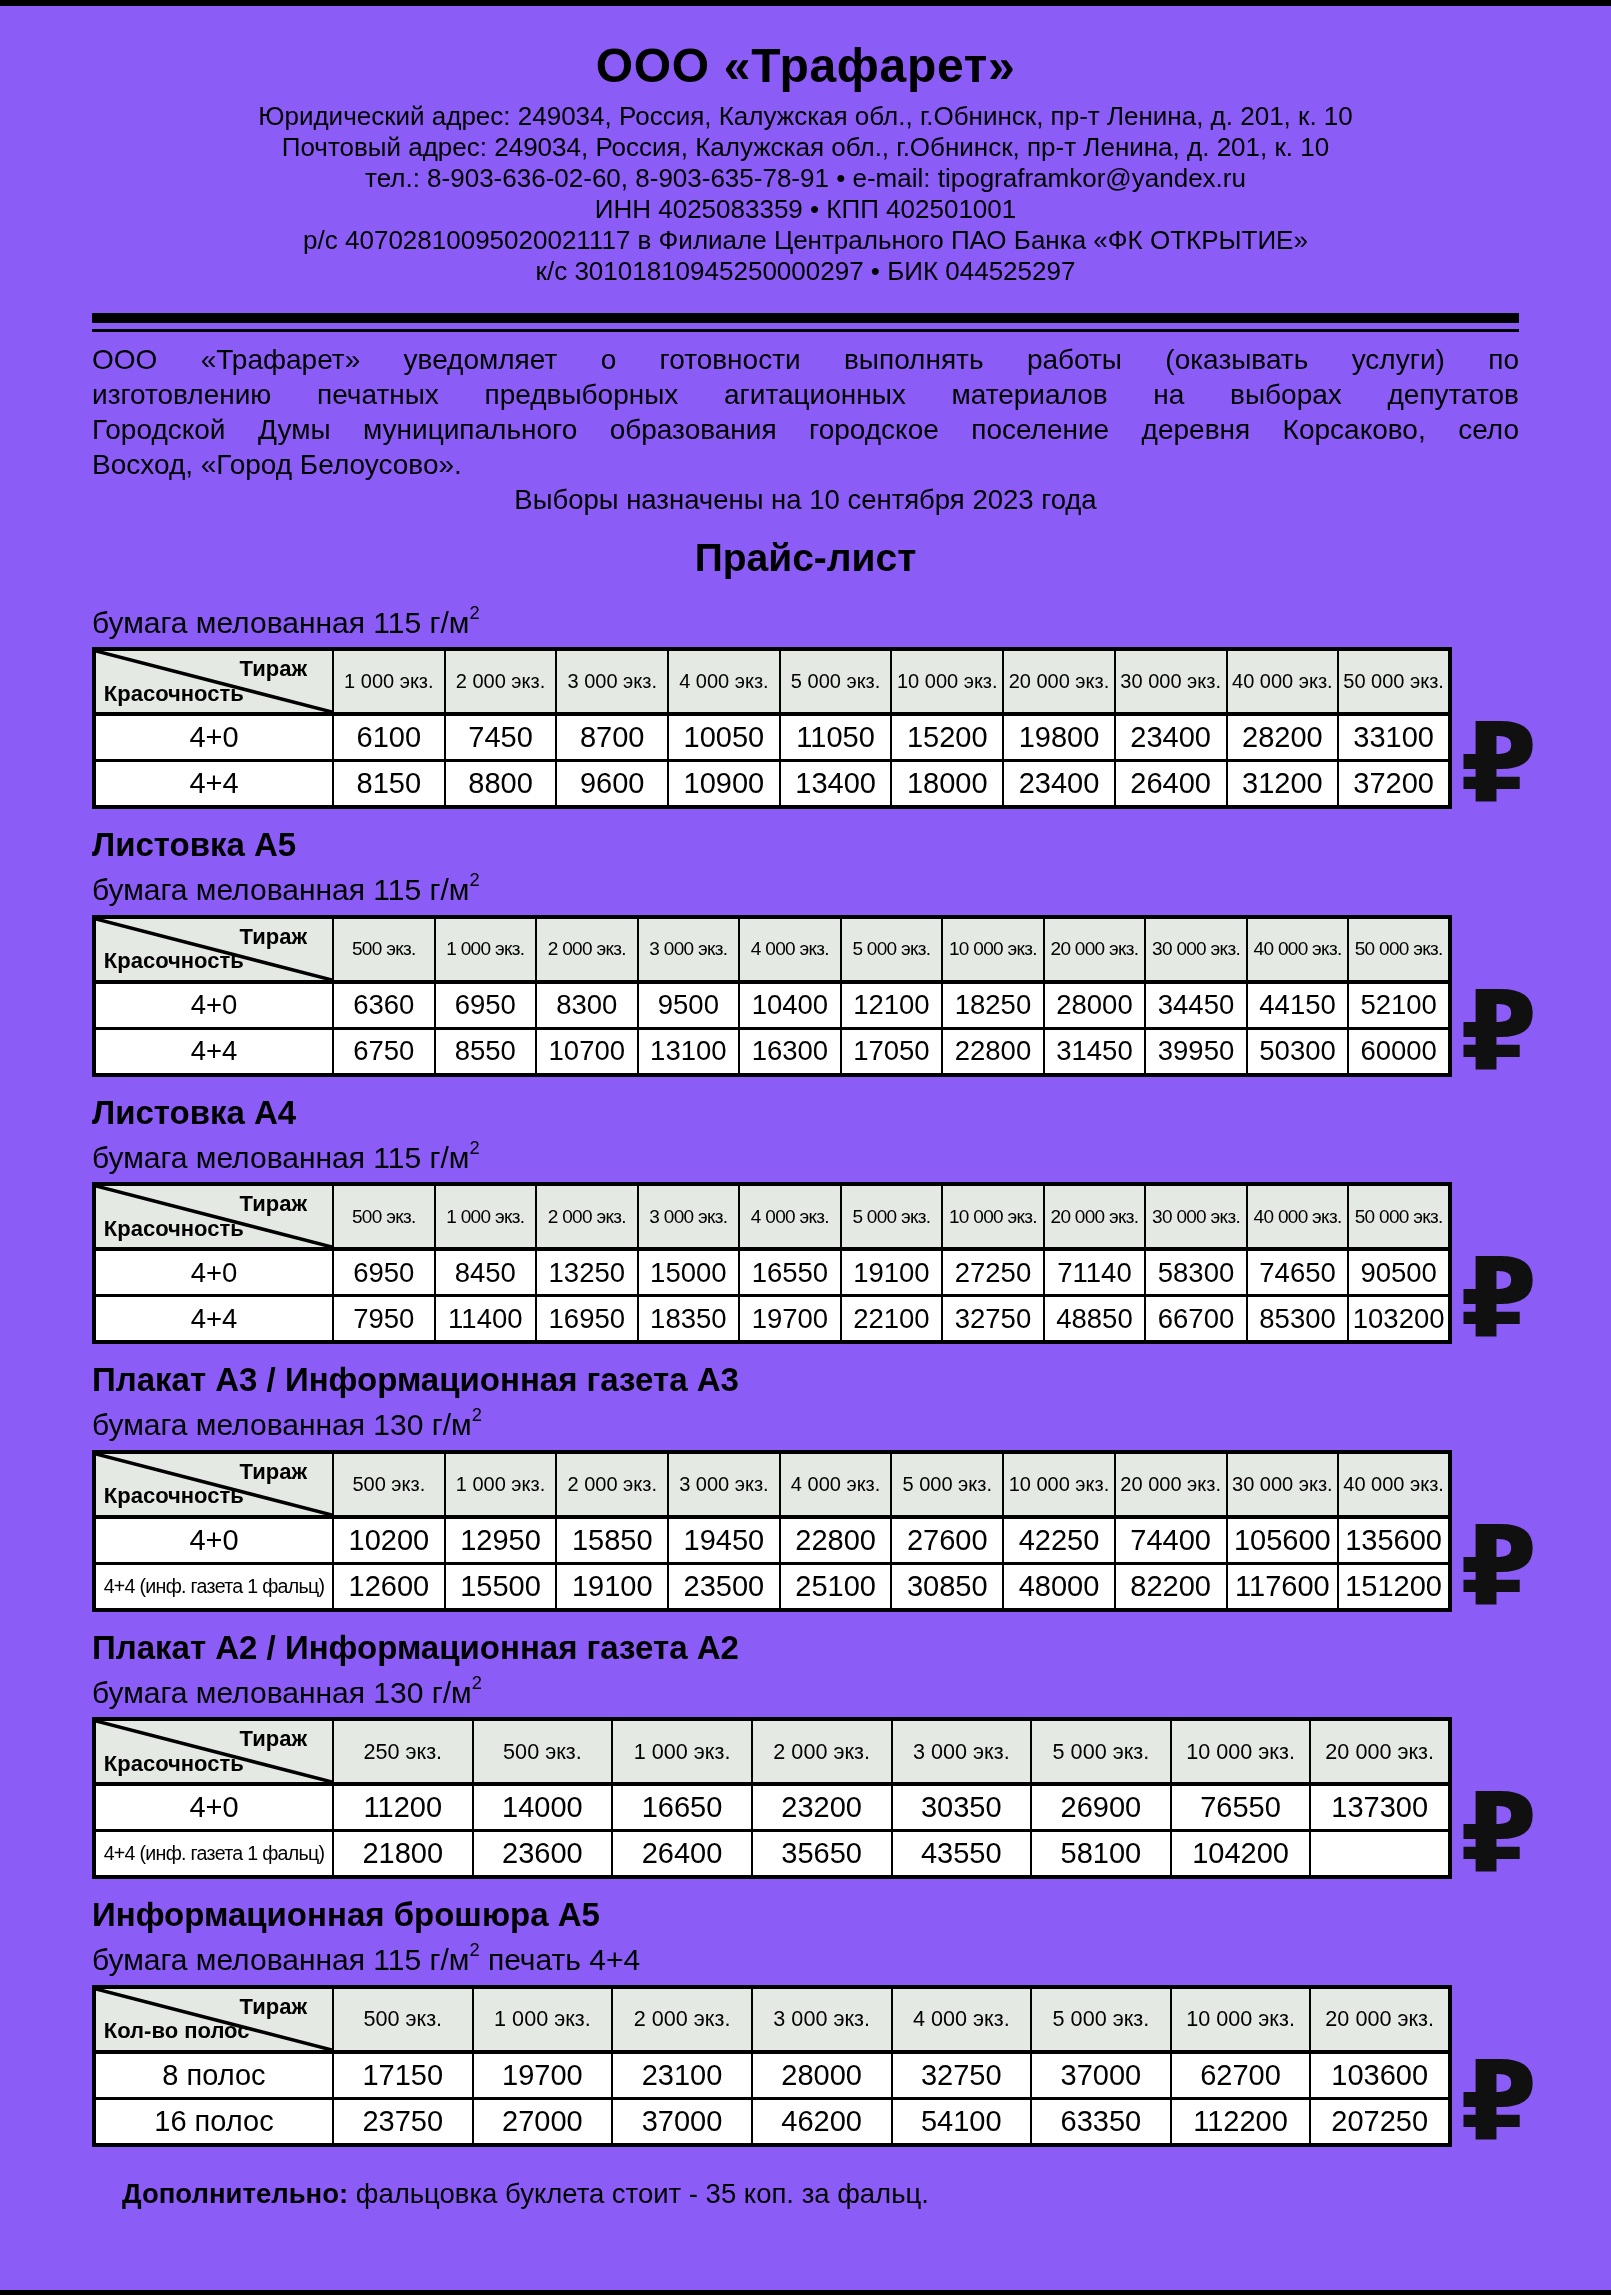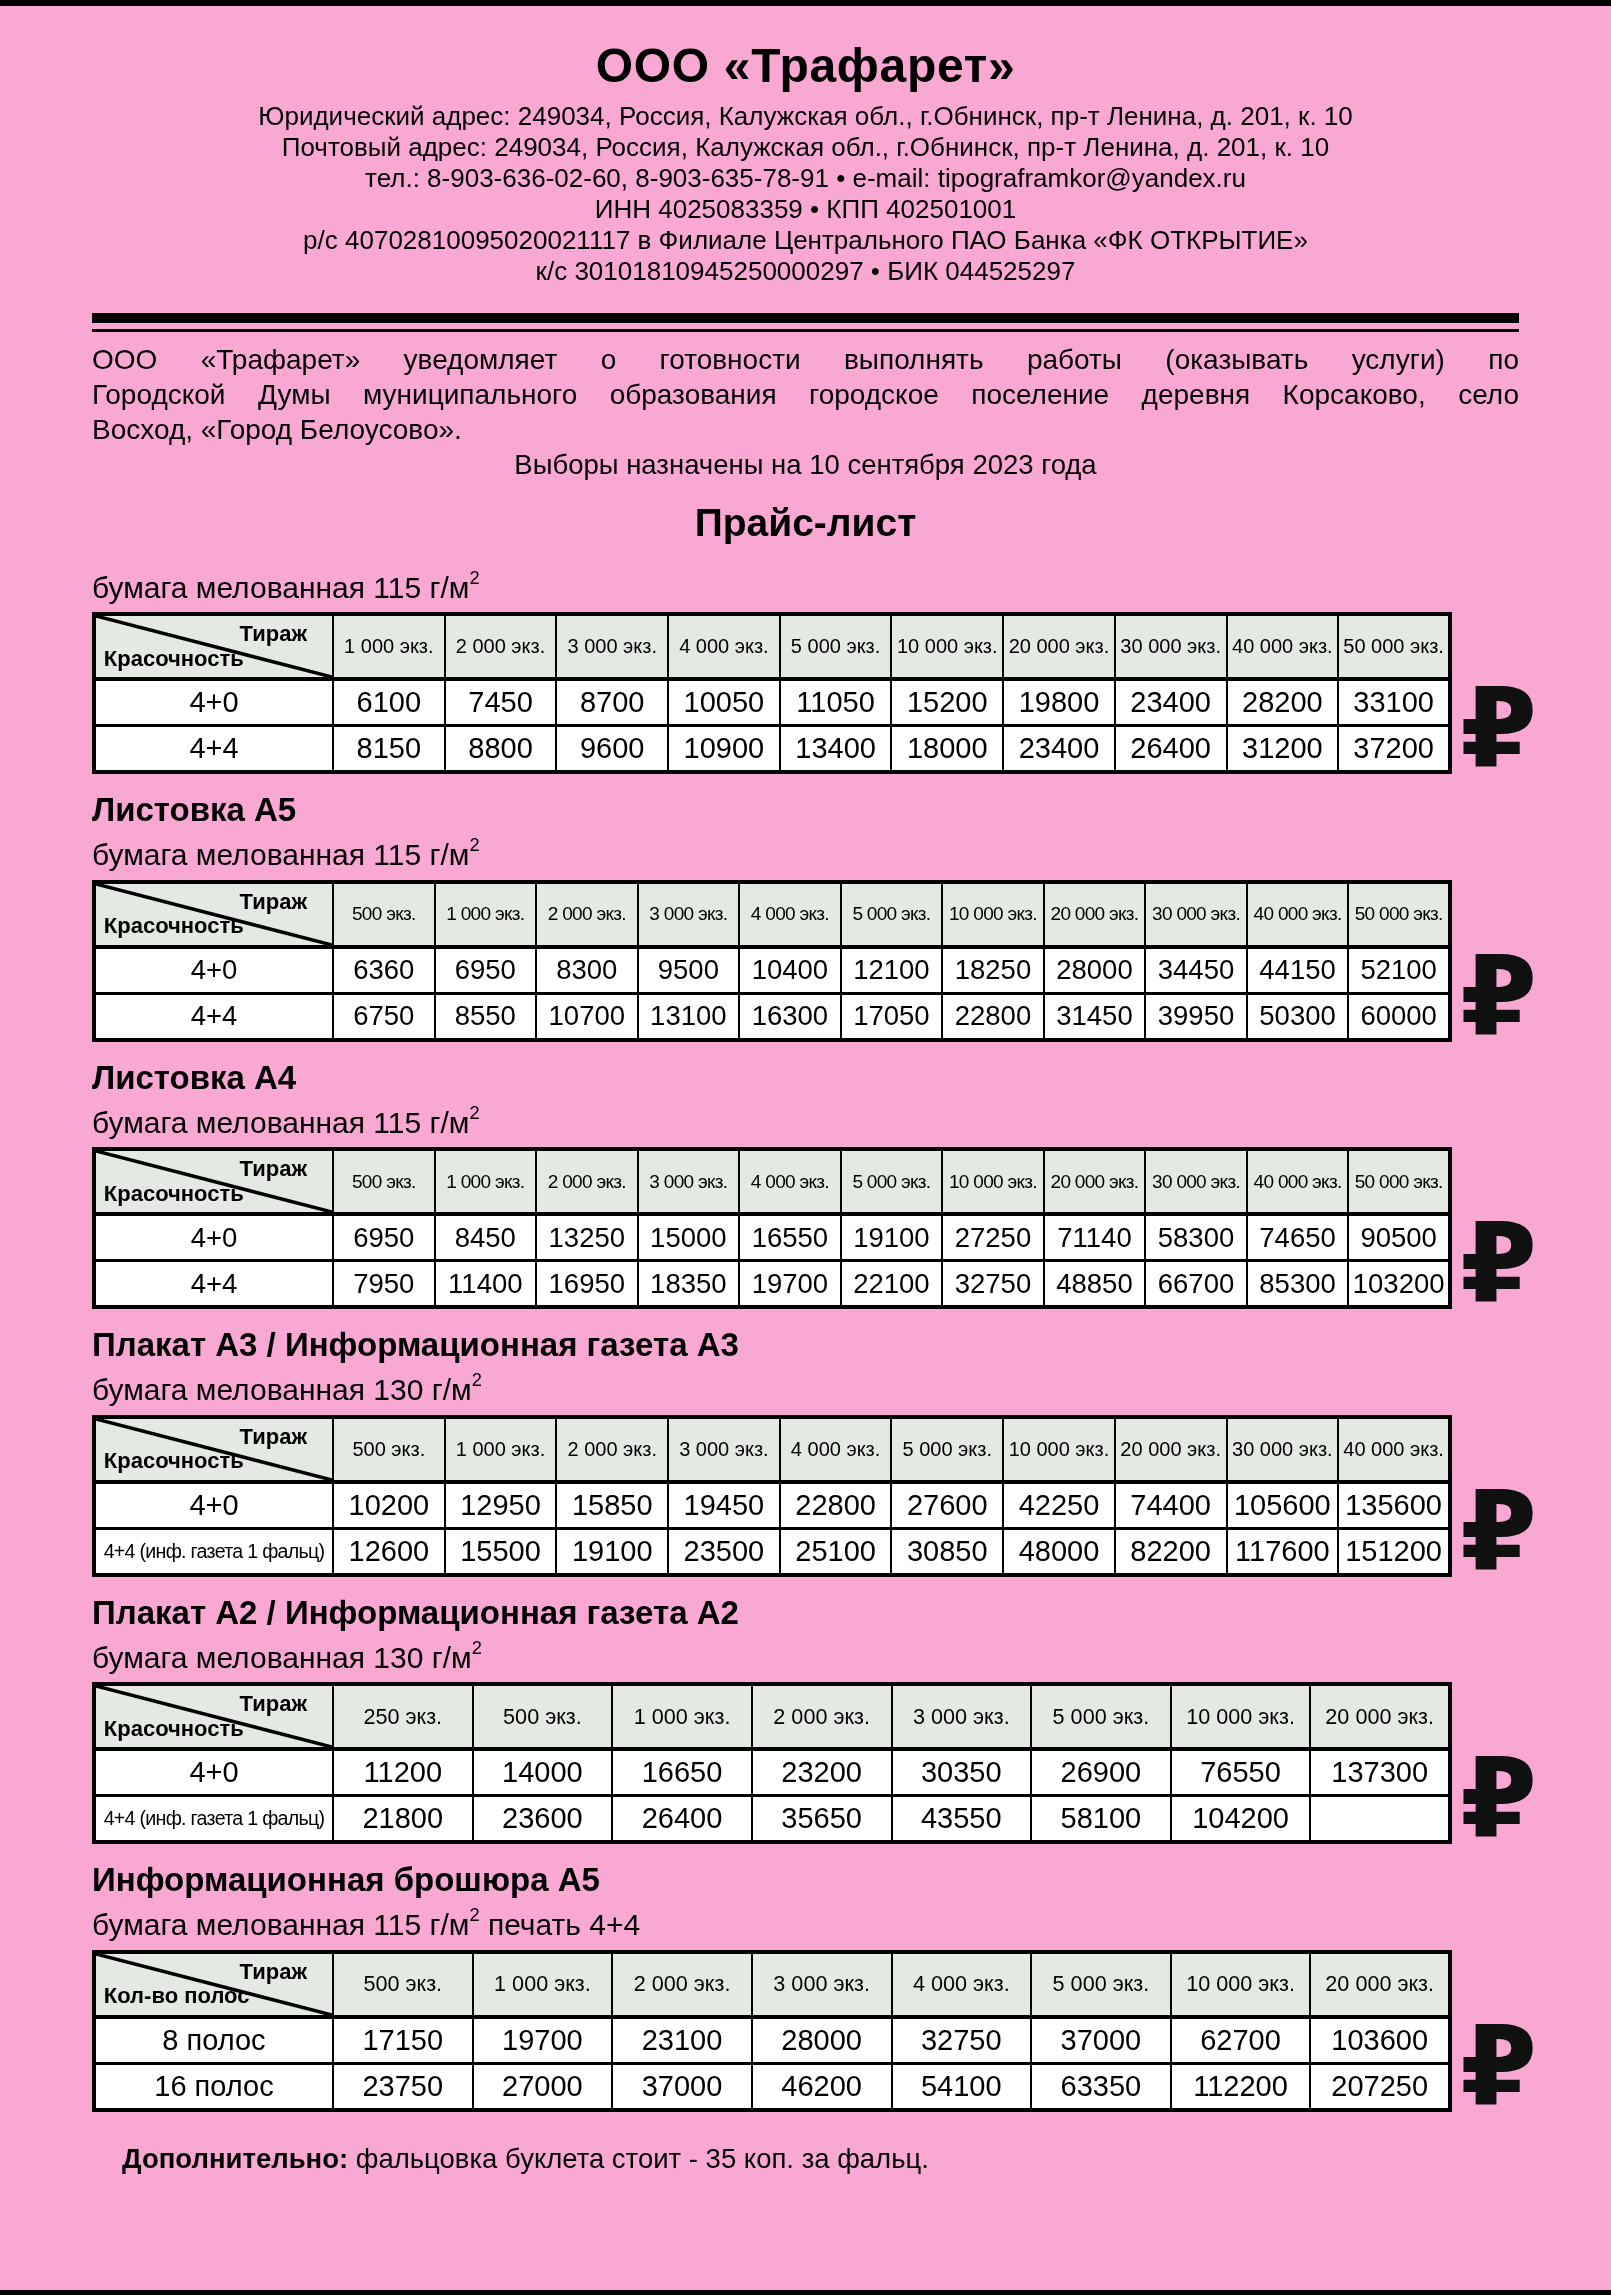--- a/index.html
+++ b/index.html
@@ -1,16 +1,16 @@
 <!DOCTYPE html>
 <html style="font-size:10.5px"><head>
 <meta charset="utf-8">
 <style>
   html,body{margin:0;padding:0;background:#888;}
-  .page{position:relative;width:1611px;height:2295px;background:#f9a8d4;color:#000;
+  .page{position:relative;width:1611px;height:2295px;background:#8b5cf6;color:#000;
         font-family:"Liberation Sans",sans-serif;box-sizing:border-box;padding:0 92px;overflow:hidden;}
   .edge-line-top{position:absolute;top:0;left:0;width:1611px;height:5.9px;background:#000;}
   .edge-line-bottom{position:absolute;bottom:0;left:0;width:1611px;height:5.2px;background:#000;}
 
   .company-title{margin:38px 0 0;text-align:center;font-size:48px;font-weight:700;letter-spacing:0.7px;}
   .addresses{margin-top:7.8px;text-align:center;font-size:26px;line-height:31px;font-weight:400;}
 
   .divider{margin-top:26px;}
   .divider .bar{height:10.5px;background:#000;}
   .divider .thin{height:2.6px;background:#000;margin-top:5.9px;}
@@ -69,20 +69,21 @@
       <div class="addr-line">к/с 30101810945250000297 • БИК 044525297</div>
     </div>
 
   <div class="divider">
     <div class="bar"></div>
     <div class="thin"></div>
   </div>
 
   <div class="notice">
       <div class="jline">ООО «Трафарет» уведомляет о готовности выполнять работы (оказывать услуги) по</div>
+      <div class="jline">изготовлению печатных предвыборных агитационных материалов на выборах депутатов</div>
       <div class="jline">Городской Думы муниципального образования городское поселение деревня Корсаково, село</div>
       <div class="lastline">Восход, «Город Белоусово».</div>
     </div>
 
   <p class="election">Выборы назначены на 10 сентября 2023 года</p>
 
   <h2 class="pricelist-heading">Прайс-лист</h2>
 
   <div id="sections">
       <div class="section">

